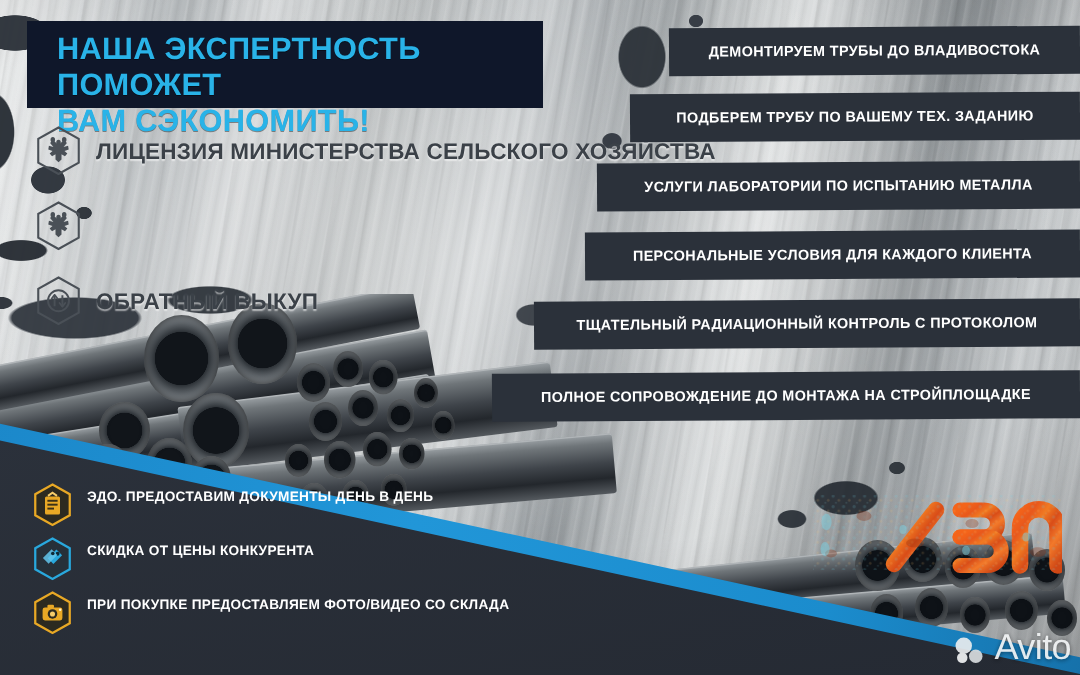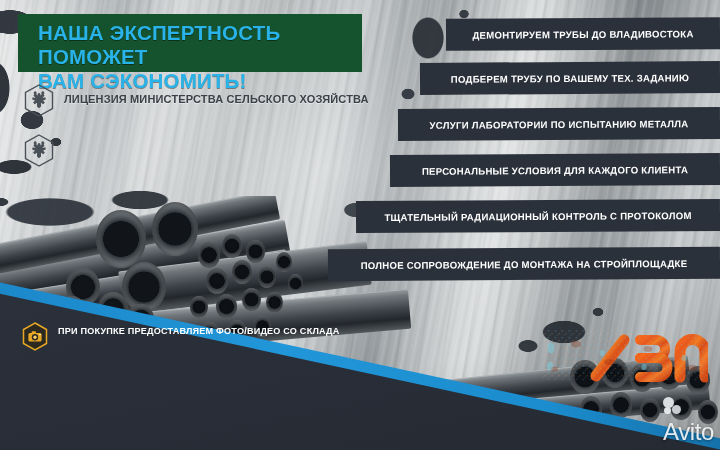--- a/index.html
+++ b/index.html
@@ -144,39 +144,39 @@
 
   
   .pipes-br{
     position:absolute;left:430px;top:352px;width:290px;height:98px;
     overflow:hidden;
   }
 
   
   .headline-bar{
     position:absolute;left:18px;top:14px;width:344px;height:58px;
-    background:#14532d;
+    background:#0f172a;
   }
   .headline-bar .txt{
     position:absolute;left:20px;top:7px;
     color:#29b3e8;
     font-size:20.5px;font-weight:700;letter-spacing:.2px;line-height:24px;
     text-transform:uppercase;white-space:pre-line;
     text-shadow:0 1px 0 rgba(0,0,0,.4);
   }
 
   
   .cred-list{position:absolute;left:24px;top:84px;width:340px;}
   .cred-item{position:relative;height:36px;margin-bottom:14px;}
   .hexo{
     position:absolute;left:0;top:0;width:30px;height:33px;
   }
   .cred-label{
     position:absolute;left:40px;top:9px;
-    font-size:11px;font-weight:700;letter-spacing:.15px;
+    font-size:15px;font-weight:700;letter-spacing:.15px;
     color:#3b4148;text-transform:uppercase;white-space:nowrap;
     text-shadow:0 1px 1px rgba(255,255,255,.55);
   }
 
   
   .feat-bar{
     position:absolute;right:0;height:32px;
     background:#2b313a;
     display:flex;align-items:center;justify-content:center;
   }
@@ -199,21 +199,21 @@
 
   
   .niva{
     position:absolute;left:540px;top:322px;width:168px;height:64px;
   }
   .niva svg{display:block;}
 
   
   .avito{
     position:absolute;right:6px;bottom:6px;
-    display:flex;align-items:flex-start;gap:4px;opacity:.92;flex-direction:column;
+    display:flex;align-items:flex-end;gap:4px;opacity:.92;
   }
   .avito .dots{position:relative;width:22px;height:22px;}
   .avito .dots i{position:absolute;border-radius:50%;display:block;}
   .avito .wm{
     color:#f2f4f5;font-size:24px;font-weight:400;letter-spacing:-.4px;
     line-height:24px;font-family:"Liberation Sans",sans-serif;
     text-shadow:0 1px 3px rgba(0,0,0,.55);
   }
 </style>
 </head>
@@ -318,20 +318,32 @@
                      L9.1 18.4 L10.7 20.2 L13 18.8 L13 22.4 L15 24.2 L17 22.4 L17 18.8
                      L19.3 20.2 L20.9 18.4 L19 16.6 L21.8 15.6 L21.4 13.2 L18.4 14
                      L20.6 11.4 L18.7 9.4 Z"></path>
             <ellipse cx="11.2" cy="9.1" rx="1.5" ry="1.8"></ellipse>
             <ellipse cx="18.8" cy="9.1" rx="1.5" ry="1.8"></ellipse>
           </g>
         </svg>
       </span>
     </div>
 
+    <div class="cred-item">
+      <span class="hexo">
+        <svg width="30" height="33" viewBox="0 0 30 33">
+          <polygon points="15,1 28.5,8.5 28.5,24.5 15,32 1.5,24.5 1.5,8.5" fill="none" stroke="#4a5057" stroke-width="1.4"></polygon>
+          <circle cx="15" cy="16.5" r="7" fill="none" stroke="#4a5057" stroke-width="1.3"></circle>
+          <path d="M12.4 12.6 L12.4 20.2 M17.6 12.8 L17.6 20.4" stroke="#4a5057" stroke-width="1.3" fill="none"></path>
+          <path d="M12.4 12.6 l-1.9 2.4 M12.4 12.6 l1.9 2.4
+                   M17.6 20.4 l-1.9 -2.4 M17.6 20.4 l1.9 -2.4" stroke="#4a5057" stroke-width="1.2" fill="none" stroke-linecap="round"></path>
+        </svg>
+      </span>
+      <span class="cred-label">ОБРАТНЫЙ ВЫКУП</span>
+    </div>
 
   </div>
 
   <div class="feat-bar" style="top:18px;  width:274px; transform:rotate(-0.35deg);">
     <span class="ftxt">ДЕМОНТИРУЕМ ТРУБЫ ДО ВЛАДИВОСТОКА</span>
   </div>
   <div class="feat-bar" style="top:62px;  width:300px; transform:rotate(-0.35deg);">
     <span class="ftxt">ПОДБЕРЕМ ТРУБУ ПО ВАШЕМУ ТЕХ. ЗАДАНИЮ</span>
   </div>
   <div class="feat-bar" style="top:108px; width:322px; transform:rotate(-0.35deg);">
@@ -343,21 +355,46 @@
   <div class="feat-bar" style="top:200px; width:364px; transform:rotate(-0.35deg);">
     <span class="ftxt">ТЩАТЕЛЬНЫЙ РАДИАЦИОННЫЙ КОНТРОЛЬ С ПРОТОКОЛОМ</span>
   </div>
   <div class="feat-bar" style="top:248px; width:392px; transform:rotate(-0.35deg);">
     <span class="ftxt">ПОЛНОЕ СОПРОВОЖДЕНИЕ ДО МОНТАЖА НА СТРОЙПЛОЩАДКЕ</span>
   </div>
 
   <div class="ben-list">
 
 
-
+    <div class="ben-item">
+      <span class="ben-hex">
+        <svg width="26" height="29" viewBox="0 0 26 29">
+          <polygon points="13,1 24.5,7.5 24.5,21.5 13,28 1.5,21.5 1.5,7.5" fill="#2c2a20" stroke="#e8a825" stroke-width="1.5"></polygon>
+          <rect x="8" y="9" width="10" height="12" rx="1" fill="#e8a825"></rect>
+          <rect x="9.6" y="11.2" width="6.8" height="1.3" fill="#3a3018"></rect>
+          <rect x="9.6" y="13.8" width="6.8" height="1.3" fill="#3a3018"></rect>
+          <rect x="9.6" y="16.4" width="4.4" height="1.3" fill="#3a3018"></rect>
+          <path d="M10 8.6 L13 6.4 L16 8.6" fill="none" stroke="#f6cc6a" stroke-width="1.3"></path>
+        </svg>
+      </span>
+      <span class="ben-label">ЭДО. ПРЕДОСТАВИМ ДОКУМЕНТЫ ДЕНЬ В ДЕНЬ</span>
+    </div>
+
+    <div class="ben-item">
+      <span class="ben-hex">
+        <svg width="26" height="29" viewBox="0 0 26 29">
+          <polygon points="13,1 24.5,7.5 24.5,21.5 13,28 1.5,21.5 1.5,7.5" fill="#263039" stroke="#29a8dd" stroke-width="1.5"></polygon>
+          <path d="M15.6 8.4 L19.4 12.2 L13.6 18 L9.8 14.2 Z" fill="#29a8dd"></path>
+          <circle cx="16.4" cy="11.2" r="1.3" fill="#0d2836"></circle>
+          <path d="M12.4 8.2 L16.2 12 L10.4 17.8 L6.6 14 Z" fill="#63c6ec" opacity=".85"></path>
+          <circle cx="13.2" cy="11" r="1.2" fill="#0d2836"></circle>
+        </svg>
+      </span>
+      <span class="ben-label">СКИДКА ОТ ЦЕНЫ КОНКУРЕНТА</span>
+    </div>
 
     <div class="ben-item">
       <span class="ben-hex">
         <svg width="26" height="29" viewBox="0 0 26 29">
           <polygon points="13,1 24.5,7.5 24.5,21.5 13,28 1.5,21.5 1.5,7.5" fill="#2c2a20" stroke="#e8a825" stroke-width="1.5"></polygon>
           <rect x="6.4" y="11" width="13.2" height="8.6" rx="1.6" fill="#e8a825"></rect>
           <rect x="9.6" y="9.2" width="4.4" height="2.2" rx=".8" fill="#e8a825"></rect>
           <circle cx="13" cy="15.3" r="3.2" fill="#2c2a20"></circle>
           <circle cx="13" cy="15.3" r="1.7" fill="#f6cc6a"></circle>
           <circle cx="18.1" cy="12.5" r=".8" fill="#fff3d2"></circle>

